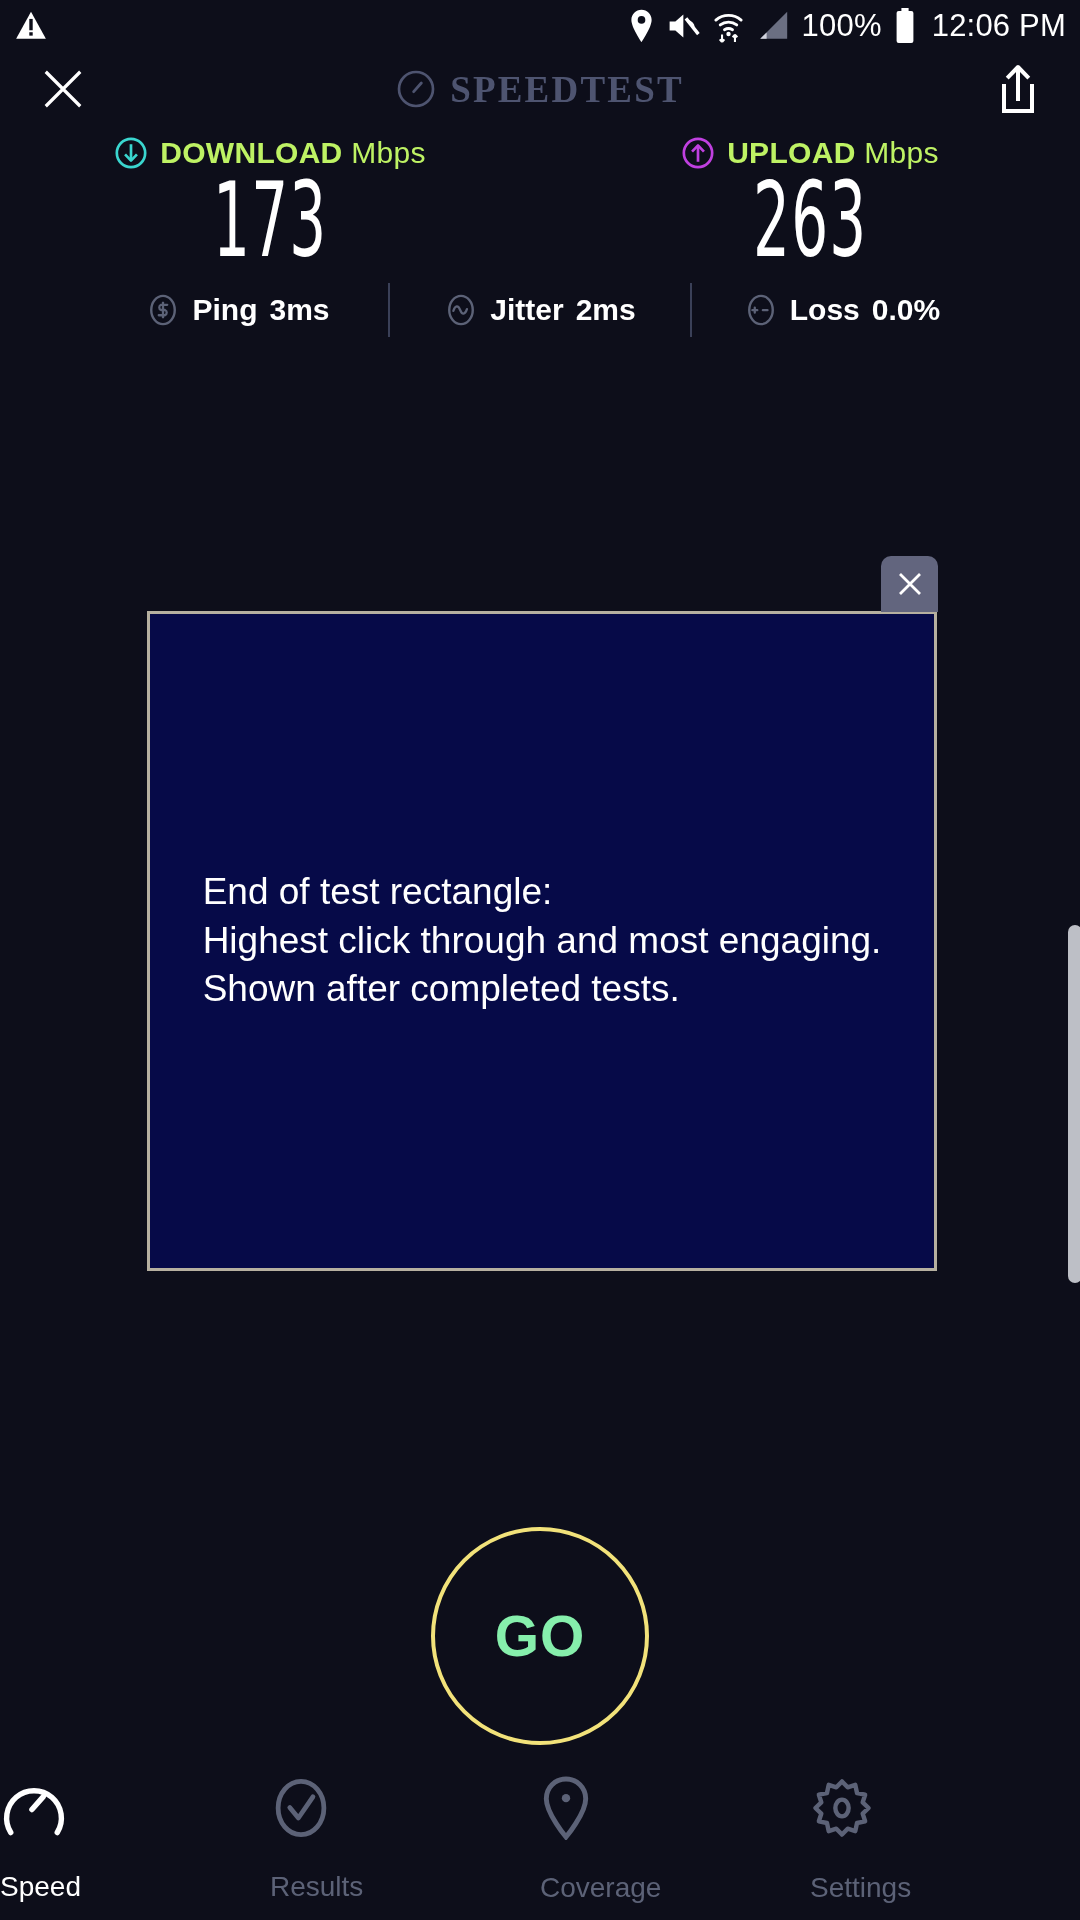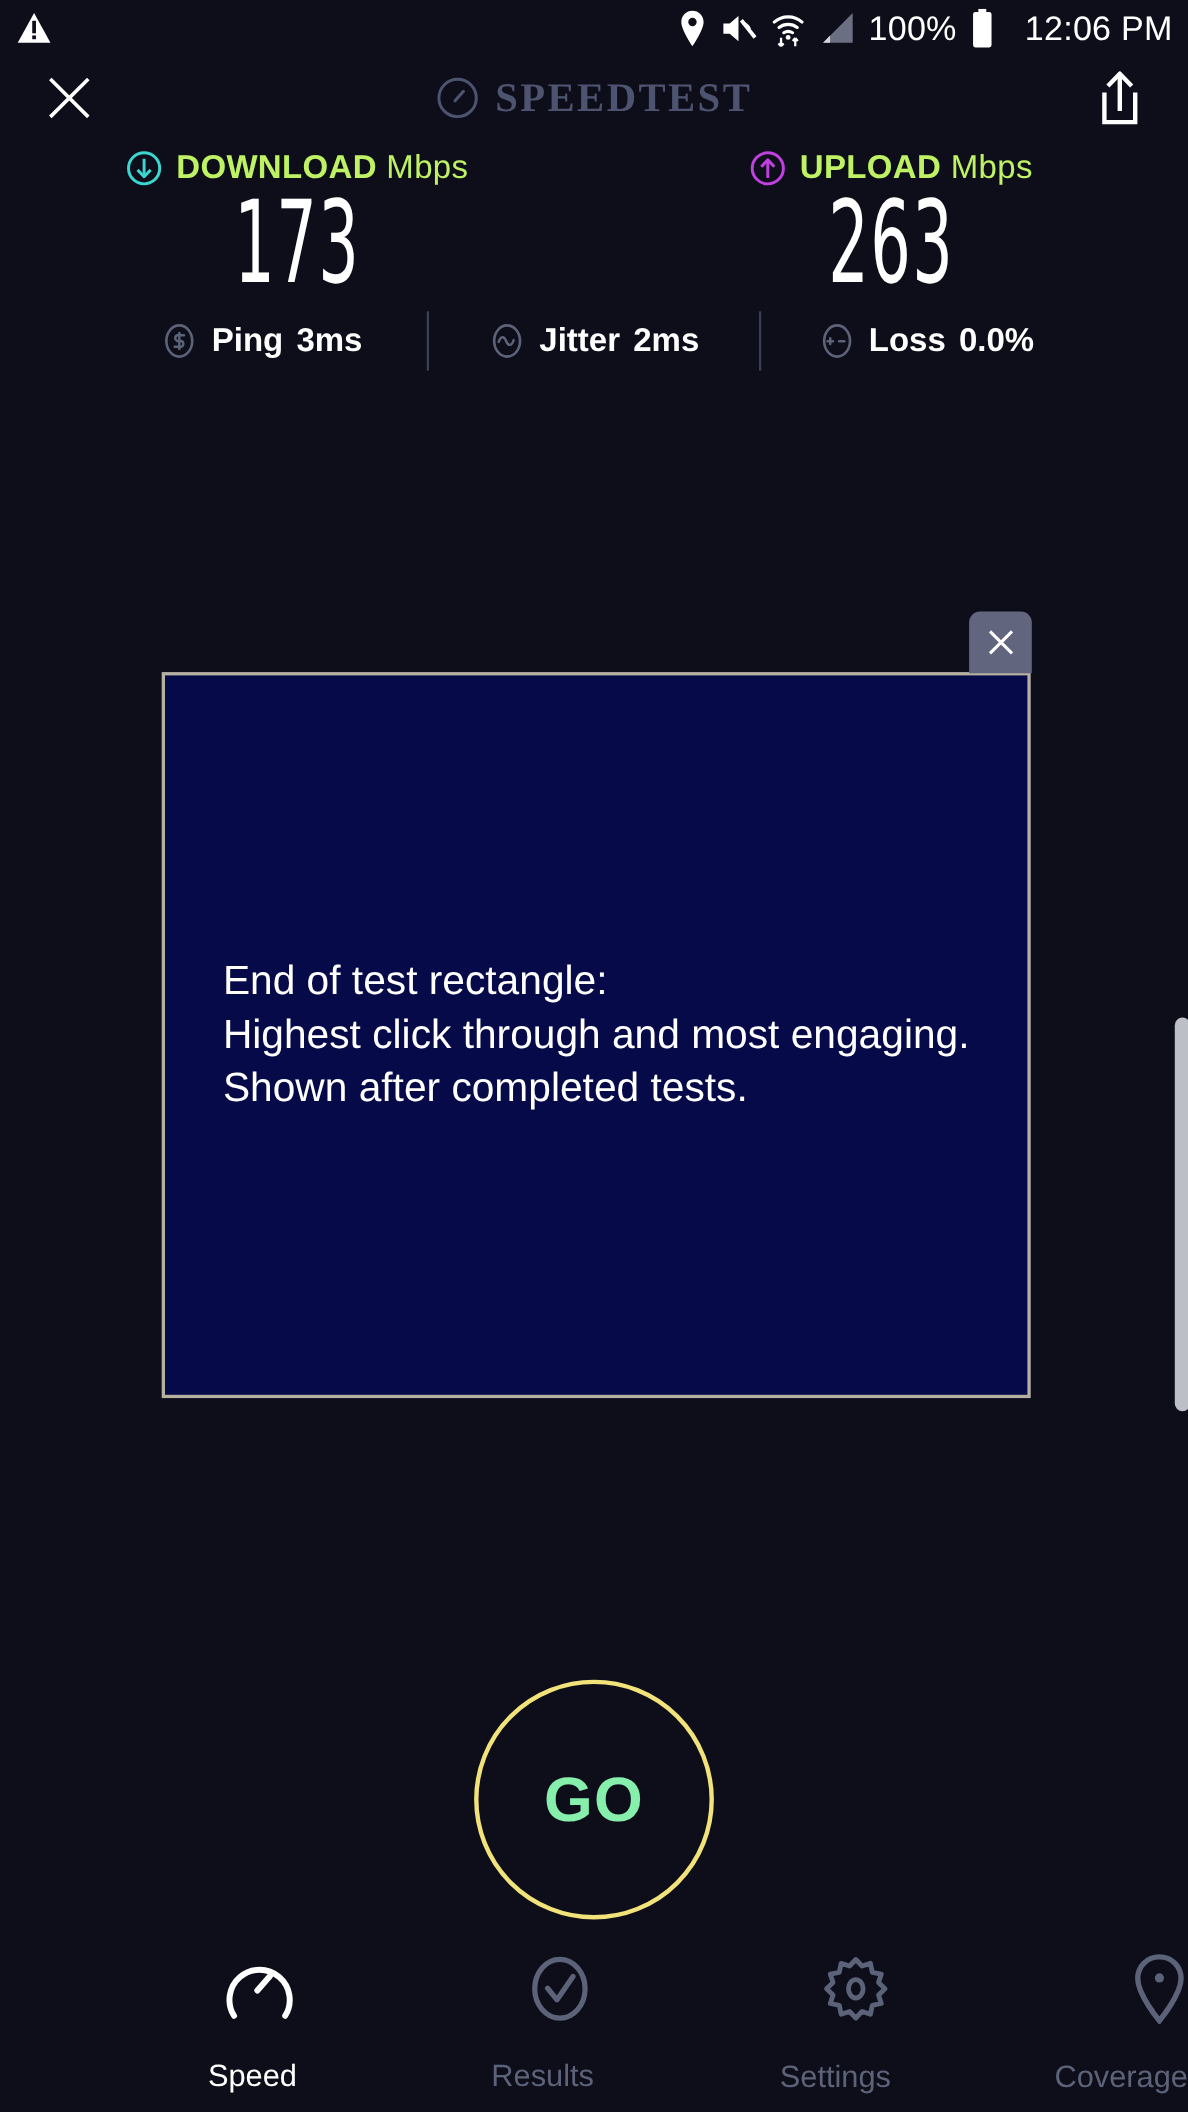--- a/index.html
+++ b/index.html
@@ -12,21 +12,21 @@
   #app { position:relative; width:1080px; height:1920px; background:#0d0e1a; }
 
   
   .statusbar {
     position:absolute; top:0; left:0; width:1080px; height:52px;
     display:flex; align-items:center; padding:0 14px;
   }
   .sb-left { display:flex; align-items:center; gap:10px; }
   .sb-right { margin-left:auto; display:flex; align-items:center; gap:12px; }
   .sb-pct { color:#ffffff; font-size:31px; letter-spacing:.2px; }
-  .sb-time { color:#ffffff; font-size:31px; letter-spacing:.2px; margin-left:16px; }
+  .sb-time { color:#ffffff; font-size:31px; letter-spacing:.2px; margin-left:4px; }
   .ico { display:block; }
 
   
   .header {
     position:absolute; top:52px; left:0; width:1080px; height:74px;
     display:flex; align-items:center; padding:0 40px;font-family:Liberation Serif, serif;
   }
   .close-x { width:46px; height:46px; position:relative; cursor:pointer; }
   .brand {
     position:absolute; left:0; right:0; margin:0 auto;
@@ -96,21 +96,21 @@
   }
   .go-text { color:#86efac; font-size:57px; font-weight:bold; letter-spacing:1px; }
 
   
   .bottomnav {
     position:absolute; bottom:0; left:0; width:1080px; height:160px;
     display:flex;
   }
   .nav-item {
     width:25%; display:flex; flex-direction:column;
-    align-items:flex-end; justify-content:center; gap:32px; cursor:pointer;padding-left:16px;
+    align-items:flex-start; justify-content:center; gap:32px; cursor:pointer;
   }
   .nav-label { font-size:28px; color:#5c6277; }
   .nav-item.active .nav-label { color:#ffffff; }
 </style>
 </head>
 <body>
 
 <div id="app">
 
   <div class="statusbar">
@@ -281,30 +281,30 @@
 
     <div class="nav-item">
       <svg width="62" height="62" viewBox="0 0 24 26">
         <ellipse cx="12" cy="13" rx="9.6" ry="11.2" stroke="#5c6277" stroke-width="2" fill="none"></ellipse>
         <path d="M7.3 12.8 L10.9 17.2 L17 8.3" stroke="#5c6277" stroke-width="2" fill="none" stroke-linecap="round" stroke-linejoin="round"></path>
       </svg>
       <span class="nav-label">Results</span>
     </div>
 
     <div class="nav-item">
+      <svg width="52" height="64" viewBox="0 0 20 26">
+        <path d="M10 1.2c-4.5 0-8 3.5-8 8 0 6 8 15.6 8 15.6s8-9.6 8-15.6c0-4.5-3.5-8-8-8z" stroke="#5c6277" stroke-width="2" fill="none"></path>
+        <circle cx="10" cy="9" r="1.7" fill="#5c6277"></circle>
+      </svg>
+      <span class="nav-label">Coverage</span>
+    </div>
+
+    <div class="nav-item">
       <svg width="64" height="64" viewBox="0 0 26 26">
         <path d="M13 2.2 L15.3 4.6 L18.4 3.6 L19.1 6.9 L22.4 7.6 L21.4 10.7 L23.8 13 L21.4 15.3 L22.4 18.4 L19.1 19.1 L18.4 22.4 L15.3 21.4 L13 23.8 L10.7 21.4 L7.6 22.4 L6.9 19.1 L3.6 18.4 L4.6 15.3 L2.2 13 L4.6 10.7 L3.6 7.6 L6.9 6.9 L7.6 3.6 L10.7 4.6 Z" stroke="#5c6277" stroke-width="1.8" fill="none" stroke-linejoin="round"></path>
         <ellipse cx="13" cy="13" rx="2.7" ry="3.4" stroke="#5c6277" stroke-width="1.8" fill="none"></ellipse>
       </svg>
       <span class="nav-label">Settings</span>
     </div>
 
-    <div class="nav-item">
-      <svg width="52" height="64" viewBox="0 0 20 26">
-        <path d="M10 1.2c-4.5 0-8 3.5-8 8 0 6 8 15.6 8 15.6s8-9.6 8-15.6c0-4.5-3.5-8-8-8z" stroke="#5c6277" stroke-width="2" fill="none"></path>
-        <circle cx="10" cy="9" r="1.7" fill="#5c6277"></circle>
-      </svg>
-      <span class="nav-label">Coverage</span>
-    </div>
-
   </div>
 
 </div>
 
 </body></html>

